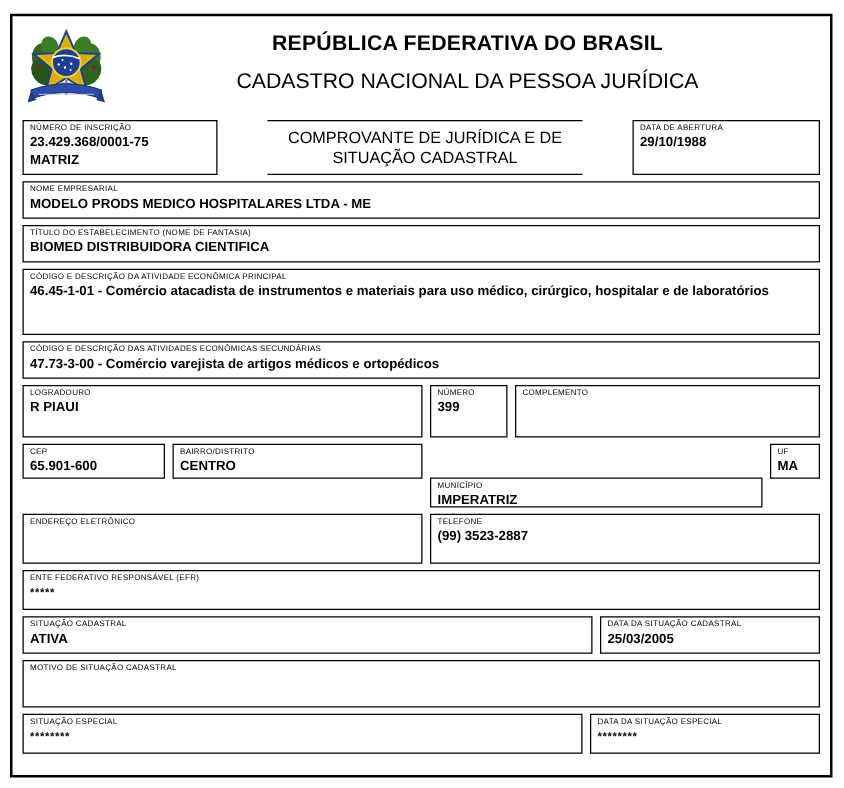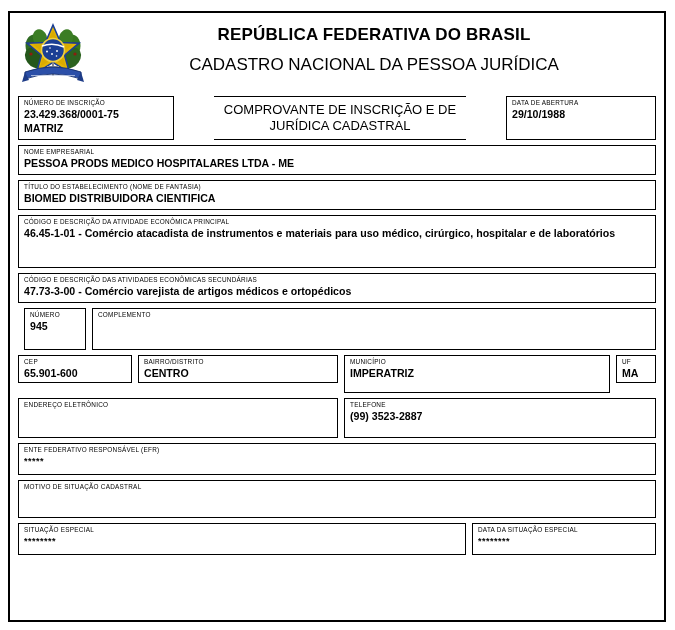--- a/index.html
+++ b/index.html
@@ -171,32 +171,32 @@
     </div>
   </div>
 
   <div id="ident-row">
     <div class="box" id="box-inscricao">
       <span class="lbl">NÚMERO DE INSCRIÇÃO</span>
       <span class="val">23.429.368/0001-75</span>
       <span class="val">MATRIZ</span>
     </div>
     <div class="box" id="box-comprovante">
-      <span id="comprovante-text">COMPROVANTE DE INSCRIÇÃO E DE JURÍDICA CADASTRAL</span>
+      <span id="comprovante-text">COMPROVANTE DE JURÍDICA E DE SITUAÇÃO CADASTRAL</span>
     </div>
     <div class="box" id="box-abertura">
       <span class="lbl">DATA DE ABERTURA</span>
       <span class="val">29/10/1988</span>
     </div>
   </div>
 
   <div class="row">
     <div class="box full h-30">
       <span class="lbl">NOME EMPRESARIAL</span>
-      <span class="val">PESSOA PRODS MEDICO HOSPITALARES LTDA - ME</span>
+      <span class="val">MODELO PRODS MEDICO HOSPITALARES LTDA - ME</span>
     </div>
   </div>
 
   <div class="row">
     <div class="box full h-30">
       <span class="lbl">TÍTULO DO ESTABELECIMENTO (NOME DE FANTASIA)</span>
       <span class="val">BIOMED DISTRIBUIDORA CIENTIFICA</span>
     </div>
   </div>
 
@@ -209,44 +209,48 @@
 
   <div class="row">
     <div class="box full h-30">
       <span class="lbl">CÓDIGO E DESCRIÇÃO DAS ATIVIDADES ECONÔMICAS SECUNDÁRIAS</span>
       <span class="val">47.73-3-00 - Comércio varejista de artigos médicos e ortopédicos</span>
     </div>
   </div>
 
 
   <div class="row">
+    <div class="box h-42" style="width:320px;flex:0 0 320px;height:42px;">
+      <span class="lbl">LOGRADOURO</span>
+      <span class="val">R PIAUI</span>
+    </div>
     <div class="gap"></div>
     <div class="box" style="width:62px;flex:0 0 62px;height:42px;">
       <span class="lbl">NÚMERO</span>
-      <span class="val">945</span>
+      <span class="val">399</span>
     </div>
     <div class="gap"></div>
     <div class="box full" style="height:42px;">
       <span class="lbl">COMPLEMENTO</span>
       <span class="val"></span>
     </div>
   </div>
 
   <div class="row">
     <div class="box" style="width:114px;flex:0 0 114px;height:28px;">
       <span class="lbl">CEP</span>
       <span class="val">65.901-600</span>
     </div>
     <div class="gap"></div>
     <div class="box" style="width:200px;flex:0 0 200px;height:28px;">
       <span class="lbl">BAIRRO/DISTRITO</span>
       <span class="val">CENTRO</span>
     </div>
     <div class="gap"></div>
-    <div class="box full" style="height:38px;">
+    <div class="box full" style="height:24px;margin-top:27px;">
       <span class="lbl">MUNICÍPIO</span>
       <span class="val">IMPERATRIZ</span>
     </div>
     <div class="gap"></div>
     <div class="box" style="width:40px;flex:0 0 40px;height:28px;">
       <span class="lbl">UF</span>
       <span class="val">MA</span>
     </div>
   </div>
 
@@ -262,20 +266,31 @@
     </div>
   </div>
 
   <div class="row">
     <div class="box full" style="height:32px;">
       <span class="lbl">ENTE FEDERATIVO RESPONSÁVEL (EFR)</span>
       <span class="val stars">*****</span>
     </div>
   </div>
 
+  <div class="row">
+    <div class="box" style="width:456px;flex:0 0 456px;height:30px;">
+      <span class="lbl">SITUAÇÃO CADASTRAL</span>
+      <span class="val">ATIVA</span>
+    </div>
+    <div class="gap"></div>
+    <div class="box full" style="height:30px;">
+      <span class="lbl">DATA DA SITUAÇÃO CADASTRAL</span>
+      <span class="val">25/03/2005</span>
+    </div>
+  </div>
 
   <div class="row">
     <div class="box full" style="height:38px;">
       <span class="lbl">MOTIVO DE SITUAÇÃO CADASTRAL</span>
       <span class="val"></span>
     </div>
   </div>
 
   <div class="row">
     <div class="box" style="width:448px;flex:0 0 448px;height:32px;">

